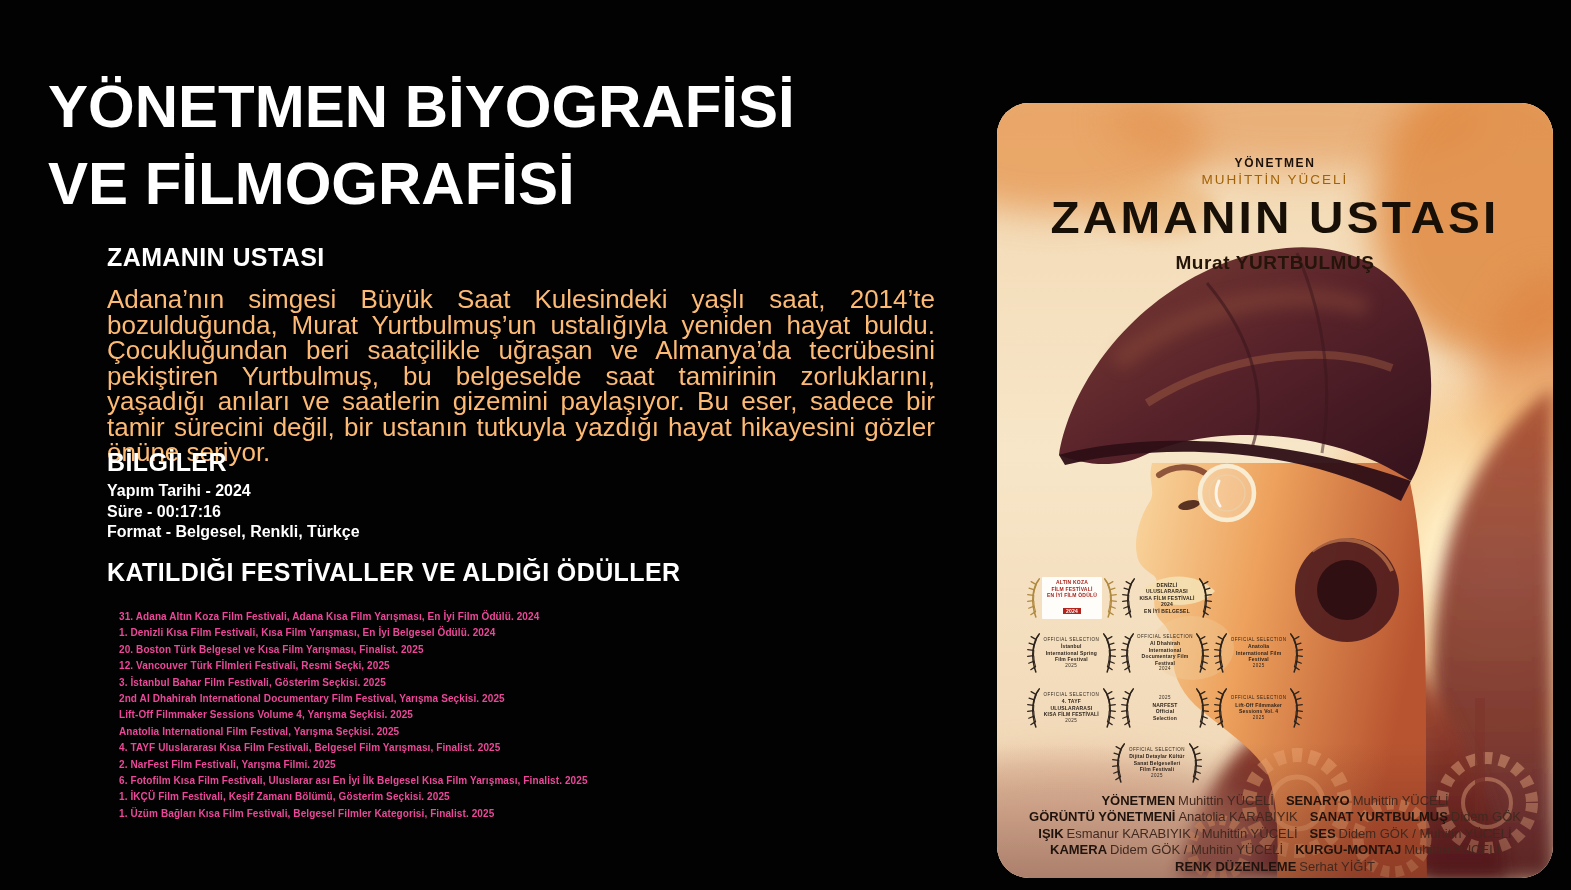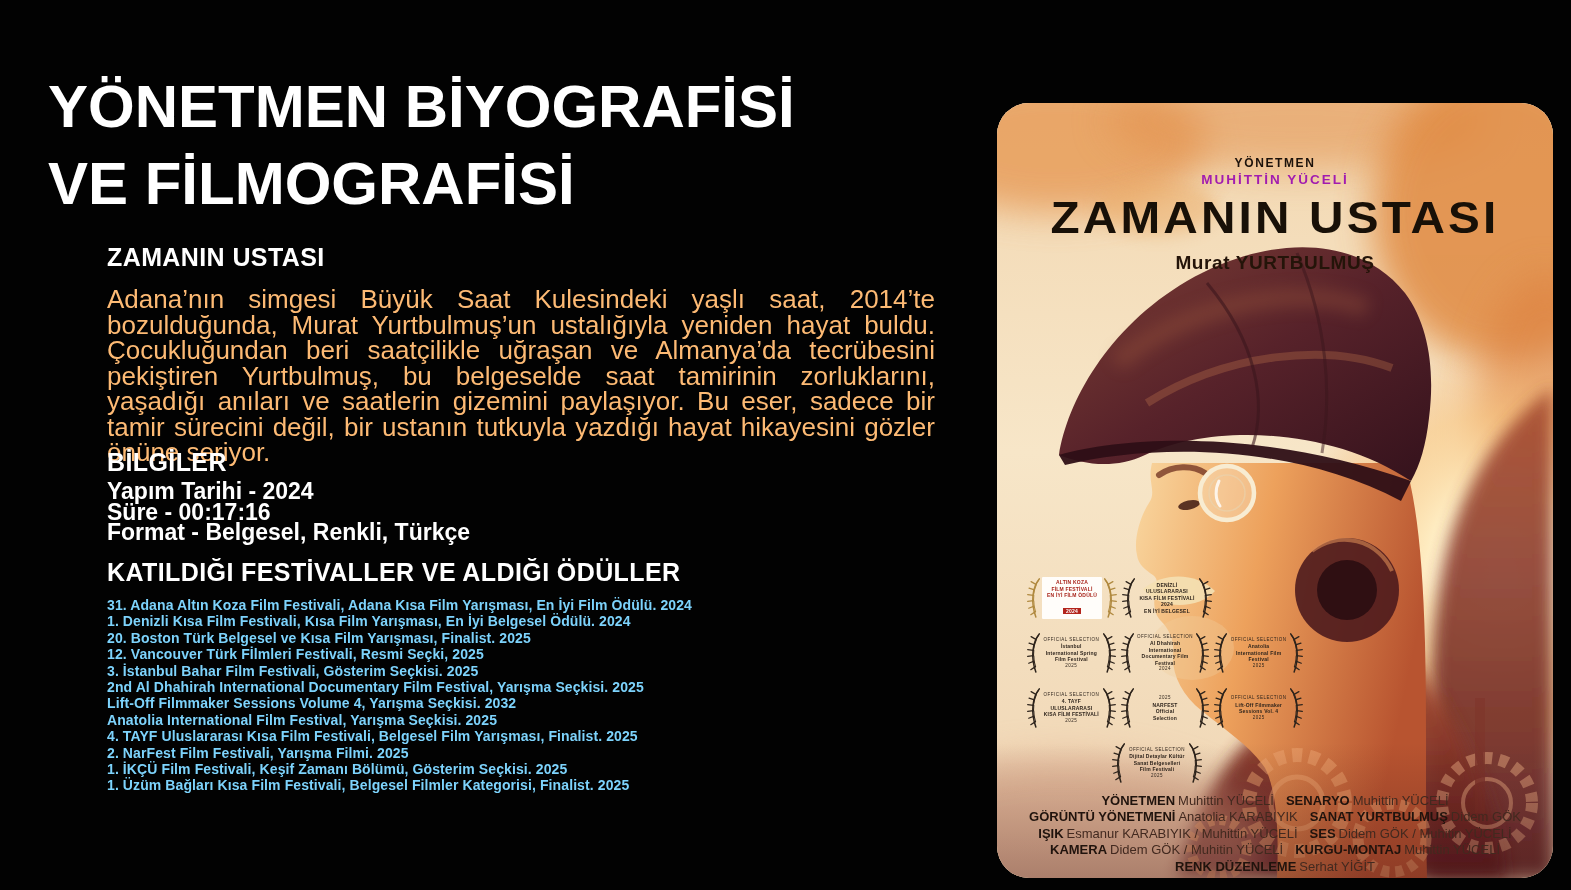--- a/index.html
+++ b/index.html
@@ -8,31 +8,31 @@
   
   .page-title{position:absolute;left:48px;top:28px;color:#fff;font-size:60px;font-weight:800;
               line-height:77px;letter-spacing:0;}
   .content-h2{position:absolute;left:107px;margin:0;color:#fff;font-size:25px;font-weight:800;
               letter-spacing:.4px;}
   #film-heading{top:243px;}
   #info-heading{top:448px;}
   #fest-heading{top:558px;}
   .synopsis{position:absolute;left:107px;top:287px;width:828px;margin:0;color:#fdba74;
             font-size:26px;font-weight:400;line-height:25.5px;text-align:justify;}
-  .info-lines{position:absolute;left:107px;top:481px;color:#fff;font-size:23px;font-weight:700;
+  .info-lines{position:absolute;left:107px;top:481px;color:#fff;font-size:16px;font-weight:700;
               line-height:20.5px;}
-  .fest-list{position:absolute;left:107px;top:597px;width:845px;margin:0;padding:0;list-style:none;
-             color:#7dd3fc;font-size:14px;font-weight:700;line-height:16.4px;letter-spacing:.1px;}
+  .fest-list{position:absolute;left:107px;top:597px;width:845px;margin:12px;padding:0;list-style:none;
+             color:#ec4899;font-size:10px;font-weight:700;line-height:16.4px;letter-spacing:.1px;}
   
   .poster{position:absolute;left:997px;top:103px;width:556px;height:775px;overflow:hidden;
           background:#f5e2c2;border-radius:32px;}
   .poster .art{position:absolute;inset:0;width:100%;height:100%;}
   .p-head{position:absolute;left:0;right:0;top:0;text-align:center;z-index:2;color:#1c120b;}
   .p-dirlabel{margin-top:53px;font-size:12px;font-weight:800;letter-spacing:1.6px;}
-  .p-dirname{margin-top:2px;font-size:13.5px;font-weight:700;letter-spacing:2px;color:#a21caf;}
+  .p-dirname{margin-top:2px;font-size:13.5px;font-weight:400;letter-spacing:2px;color:#a16207;}
   .p-title{margin-top:5px;font-size:45px;font-weight:800;letter-spacing:3px;color:#181007;
            transform:scaleX(1.06);white-space:nowrap;}
   .p-star{margin-top:8px;font-size:19px;font-weight:800;letter-spacing:.6px;color:#241409;}
   
   .laurels{position:absolute;left:14px;top:470px;width:292px;z-index:2;}
   .lrow{display:flex;justify-content:flex-start;gap:5px;margin-bottom:5px;padding-left:16px;}
   .lrow.center{justify-content:center;padding-left:0;}
   .laurel{display:flex;align-items:center;color:#2e241c;width:90px;}
   .laurel .br{width:15px;height:50px;flex:0 0 auto;}
   .laurel .br.r{transform:scaleX(-1);}
@@ -88,24 +88,25 @@
   </div>
 
   <h2 class="content-h2" id="fest-heading">KATILDIĞI FESTİVALLER VE ALDIĞI ÖDÜLLER</h2>
   <ul class="fest-list">
     <li>31. Adana Altın Koza Film Festivali, Adana Kısa Film Yarışması, En İyi Film Ödülü. 2024</li>
     <li>1. Denizli Kısa Film Festivali, Kısa Film Yarışması, En İyi Belgesel Ödülü. 2024</li>
     <li>20. Boston Türk Belgesel ve Kısa Film Yarışması, Finalist. 2025</li>
     <li>12. Vancouver Türk Fİlmleri Festivali, Resmi Seçki, 2025</li>
     <li>3. İstanbul Bahar Film Festivali, Gösterim Seçkisi. 2025</li>
     <li>2nd Al Dhahirah International Documentary Film Festival, Yarışma Seçkisi. 2025</li>
-    <li>Lift-Off Filmmaker Sessions Volume 4, Yarışma Seçkisi. 2032</li>
+    <li>Lift-Off Filmmaker Sessions Volume 4, Yarışma Seçkisi. 2025</li>
     <li>Anatolia International Film Festival, Yarışma Seçkisi. 2025</li>
     <li>4. TAYF Uluslararası Kısa Film Festivali, Belgesel Film Yarışması, Finalist. 2025</li>
     <li>2. NarFest Film Festivali, Yarışma Filmi. 2025</li>
+    <li>6. Fotofilm Kısa Film Festivali, Uluslarar ası En İyi İlk Belgesel Kısa Film Yarışması, Finalist. 2025</li>
     <li>1. İKÇÜ Film Festivali, Keşif Zamanı Bölümü, Gösterim Seçkisi. 2025</li>
     <li>1. Üzüm Bağları Kısa Film Festivali, Belgesel Filmler Kategorisi, Finalist. 2025</li>
   </ul>
 
   <aside class="poster">
 
     <svg class="art" viewBox="0 0 556 775" preserveAspectRatio="none">
       <defs>
         <linearGradient id="bgG" x1="0" y1="0" x2="0" y2="1">
           <stop offset="0" stop-color="#f2d7b1"></stop>

